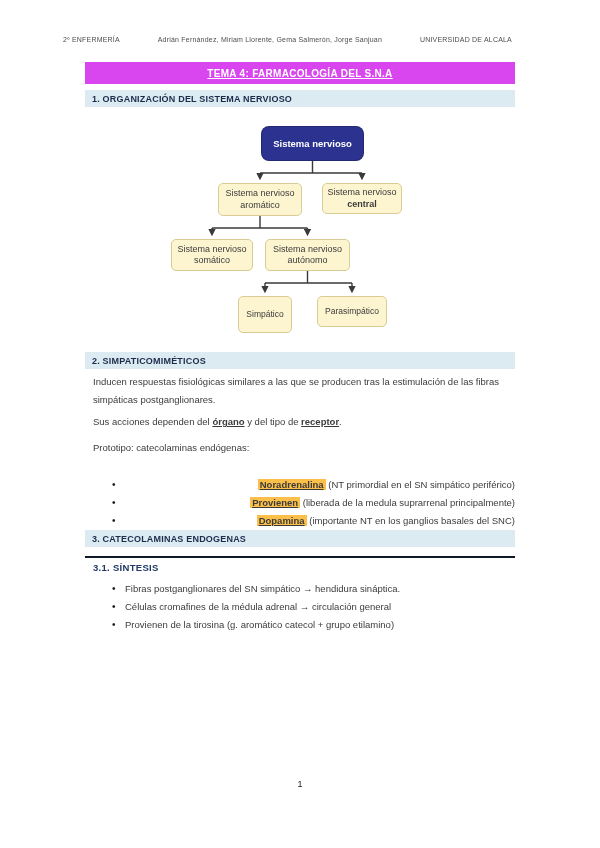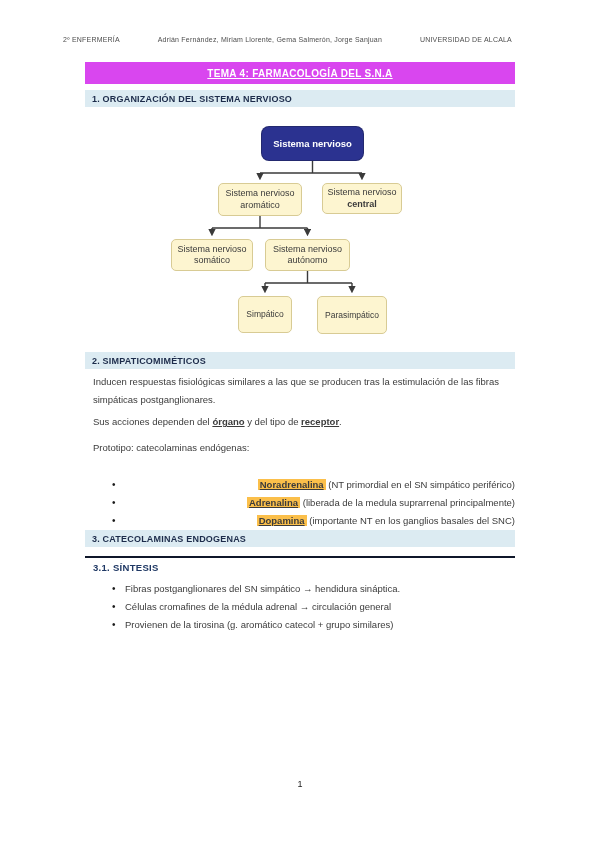--- a/index.html
+++ b/index.html
@@ -78,21 +78,21 @@
   }
   .fc-node {
     background: #fdf5d0;
     border: 1px solid #d8cb94;
   }
   .fc-peripheral { left: 218px; top: 68px;  width: 84px; height: 33px; }
   .fc-central    { left: 322px; top: 68px;  width: 80px; height: 31px; }
   .fc-somatic    { left: 171px; top: 124px; width: 82px; height: 32px; }
   .fc-autonomic  { left: 265px; top: 124px; width: 85px; height: 32px; }
   .fc-symp       { left: 238px; top: 181px; width: 54px; height: 37px; font-size: 8.5px; }
-  .fc-parasymp   { left: 317px; top: 181px; width: 70px; height: 38px; font-size: 8.5px; }
+  .fc-parasymp   { left: 317px; top: 181px; width: 70px; height: 31px; font-size: 8.5px; }
   .fc-bold { font-weight: bold; }
   
   .body-text {
     position: absolute;
     left: 93px; width: 424px;
     font-size: 9.5px;
     line-height: 18px;
     color: #3b3b3b;
   }
   .p1 { top: 373px; }
@@ -221,29 +221,29 @@
   <div class="sec-bar sec-2">2. SIMPATICOMIMÉTICOS</div>
 
   <p class="body-text p1">Inducen respuestas fisiológicas similares a las que se producen tras la estimulación de las fibras simpáticas postganglionares.</p>
 
   <p class="body-text p2"><span>Sus acciones dependen del </span><span class="term-ul">órgano</span><span> y del tipo de </span><span class="term-ul">receptor</span><span>.</span></p>
 
   <p class="body-text p3">Prototipo: catecolaminas endógenas:</p>
 
   <ul class="blist blist-1">
     <li><span class="hl">Noradrenalina</span><span> (NT primordial en el SN simpático periférico)</span></li>
-    <li><span class="hl">Adrenalina</span><span> (liberada de la medula suprarrenal principalmente)</span></li>
+    <li><span class="hl">Provienen</span><span> (liberada de la medula suprarrenal principalmente)</span></li>
     <li><span class="hl">Dopamina</span><span> (importante NT en los ganglios basales del SNC)</span></li>
   </ul>
 
   <div class="sec-bar sec-3">3. CATECOLAMINAS ENDOGENAS</div>
 
   <div class="subheading">3.1.  SÍNTESIS</div>
 
   <ul class="blist blist-2">
     <li><span>Fibras postganglionares del SN simpático → hendidura sináptica.</span></li>
     <li><span>Células cromafines de la médula adrenal → circulación general</span></li>
-    <li><span>Provienen de la tirosina (g. aromático catecol + grupo similares)</span></li>
+    <li><span>Provienen de la tirosina (g. aromático catecol + grupo etilamino)</span></li>
   </ul>
 
   <div class="page-num">1</div>
 
 </div>
 
 </body></html>

